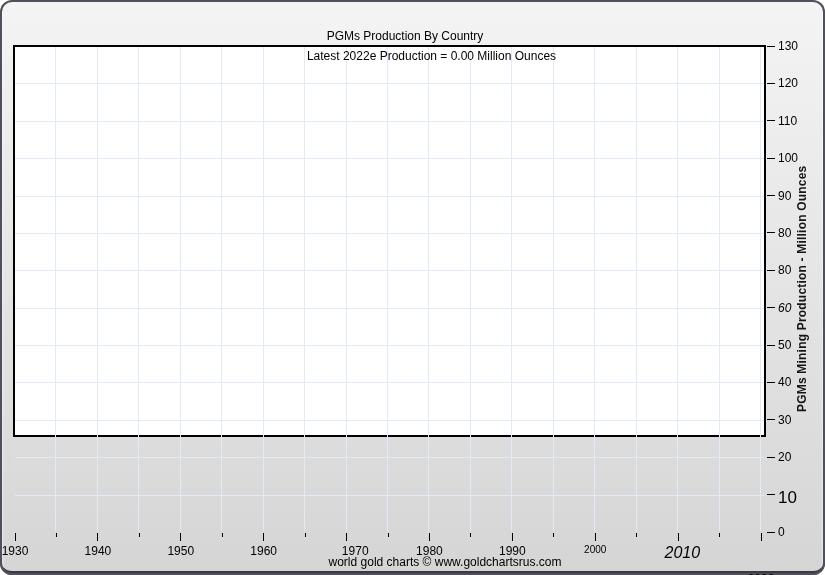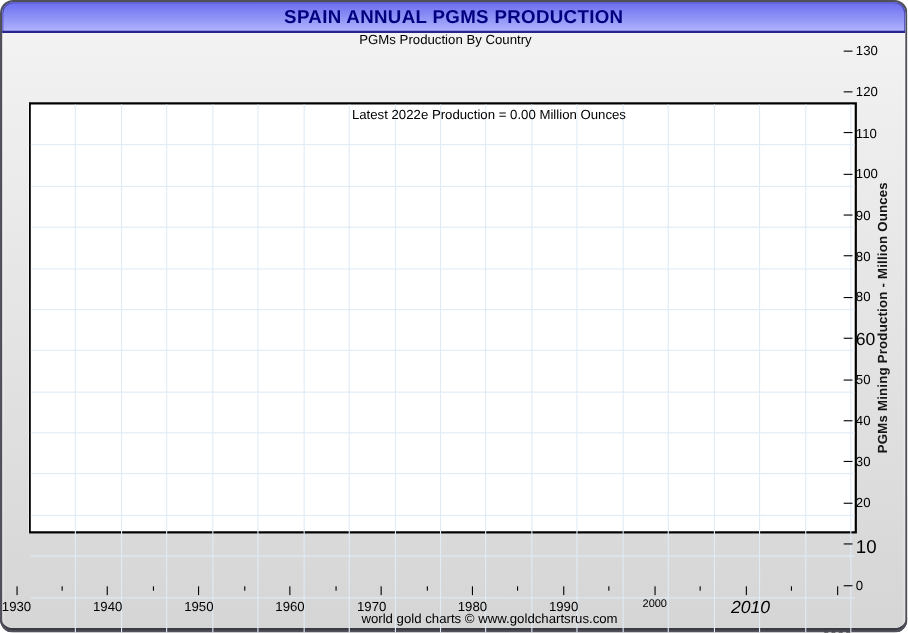--- a/index.html
+++ b/index.html
@@ -25,24 +25,23 @@
     display:flex;align-items:center;justify-content:center;
   }
   .titlebar .title-text{
     font-size:17px;font-weight:bold;color:#00007f;letter-spacing:.3px;
   }
   .subtitle{
     position:absolute;left:0px;top:29px;width:810px;text-align:center;
     font-size:12px;color:#000;
   }
   .plot{
-    position:absolute;left:26px;top:45px;width:753px;height:392px;
+    position:absolute;left:13px;top:45px;width:753px;height:392px;
     background:#ffffff;
     box-shadow:inset 0 0 0 2px #000000;
-    margin-top:48px;
   }
   #grid-layer{position:absolute;left:0;top:0;width:100%;height:100%;}
   .annotation{
     position:absolute;left:42px;top:4px;width:753px;text-align:center;
     font-size:12px;color:#000;
   }
   #axis-layer{position:absolute;left:0;top:0;width:825px;height:575px;pointer-events:none;}
   .y-axis-title{
     position:absolute;left:791px;top:45px;width:22px;height:488px;
     display:flex;align-items:center;justify-content:center;
@@ -52,23 +51,20 @@
   .footer{
     position:absolute;left:52px;top:555px;width:786px;text-align:center;
     font-size:12px;color:#000;
   }
 </style>
 </head>
 <body>
 
 <div class="window">
 
-  <div class="titlebar">
-    <span class="title-text">SPAIN ANNUAL PGMS PRODUCTION</span>
-  </div>
 
   <div class="subtitle">PGMs Production By Country</div>
 
   <div class="plot">
     <div id="grid-layer">
         <div style="position: absolute; left: 42.4459px; top: 2px; width: 1px; height: 484px; background: rgb(224, 235, 245);"></div>
         <div style="position: absolute; left: 83.8918px; top: 2px; width: 1px; height: 484px; background: rgb(224, 235, 245);"></div>
         <div style="position: absolute; left: 125.338px; top: 2px; width: 1px; height: 484px; background: rgb(224, 235, 245);"></div>
         <div style="position: absolute; left: 166.784px; top: 2px; width: 1px; height: 484px; background: rgb(224, 235, 245);"></div>
         <div style="position: absolute; left: 208.23px; top: 2px; width: 1px; height: 484px; background: rgb(224, 235, 245);"></div>
@@ -104,21 +100,21 @@
   <div id="axis-layer">
       <div style="position: absolute; left: 14.5px; top: 533px; width: 1px; height: 8px; background: rgb(0, 0, 0);"></div>
       <div style="position: absolute; left: -7px; top: 544px; width: 44px; text-align: center; font-size: 12px; color: rgb(0, 0, 0);">1930</div>
       <div style="position: absolute; left: 97.3918px; top: 533px; width: 1px; height: 8px; background: rgb(0, 0, 0);"></div>
       <div style="position: absolute; left: 75.8918px; top: 544px; width: 44px; text-align: center; font-size: 12px; color: rgb(0, 0, 0);">1940</div>
       <div style="position: absolute; left: 180.284px; top: 533px; width: 1px; height: 8px; background: rgb(0, 0, 0);"></div>
       <div style="position: absolute; left: 158.784px; top: 544px; width: 44px; text-align: center; font-size: 12px; color: rgb(0, 0, 0);">1950</div>
       <div style="position: absolute; left: 263.175px; top: 533px; width: 1px; height: 8px; background: rgb(0, 0, 0);"></div>
       <div style="position: absolute; left: 241.675px; top: 544px; width: 44px; text-align: center; font-size: 12px; color: rgb(0, 0, 0);">1960</div>
       <div style="position: absolute; left: 346.067px; top: 533px; width: 1px; height: 8px; background: rgb(0, 0, 0);"></div>
-      <div style="position: absolute; left: 324.567px; top: 544px; width: 44px; text-align: left; font-size: 12px; color: rgb(0, 0, 0);">1970</div>
+      <div style="position: absolute; left: 324.567px; top: 544px; width: 44px; text-align: right; font-size: 12px; color: rgb(0, 0, 0);">1970</div>
       <div style="position: absolute; left: 428.959px; top: 533px; width: 1px; height: 8px; background: rgb(0, 0, 0);"></div>
       <div style="position: absolute; left: 407.459px; top: 544px; width: 44px; text-align: center; font-size: 12px; color: rgb(0, 0, 0);">1980</div>
       <div style="position: absolute; left: 511.851px; top: 533px; width: 1px; height: 8px; background: rgb(0, 0, 0);"></div>
       <div style="position: absolute; left: 490.351px; top: 544px; width: 44px; text-align: center; font-size: 12px; color: rgb(0, 0, 0);">1990</div>
       <div style="position: absolute; left: 594.743px; top: 533px; width: 1px; height: 8px; background: rgb(0, 0, 0);"></div>
       <div style="position: absolute; left: 573.243px; top: 544px; width: 44px; text-align: center; font-size: 10px; color: rgb(0, 0, 0);">2000</div>
       <div style="position: absolute; left: 677.635px; top: 533px; width: 1px; height: 8px; background: rgb(0, 0, 0);"></div>
       <div style="position: absolute; left: 656.135px; top: 544px; width: 44px; text-align: right; font-size: 16px; color: rgb(0, 0, 0); font-style: italic;">2010</div>
       <div style="position: absolute; left: 760.526px; top: 533px; width: 1px; height: 8px; background: rgb(0, 0, 0);"></div>
       <div style="position: absolute; left: 739.026px; top: 572px; width: 44px; text-align: center; font-size: 12px; color: rgb(0, 0, 0);">2020</div>
@@ -137,21 +133,21 @@
       <div style="position: absolute; left: 778px; top: 487.615px; width: 30px; font-size: 17px; color: rgb(0, 0, 0);">10</div>
       <div style="position: absolute; left: 767px; top: 456.731px; width: 8px; height: 1px; background: rgb(0, 0, 0);"></div>
       <div style="position: absolute; left: 778px; top: 450.231px; width: 30px; font-size: 12px; color: rgb(0, 0, 0);">20</div>
       <div style="position: absolute; left: 767px; top: 419.346px; width: 8px; height: 1px; background: rgb(0, 0, 0);"></div>
       <div style="position: absolute; left: 778px; top: 412.846px; width: 30px; font-size: 12px; color: rgb(0, 0, 0);">30</div>
       <div style="position: absolute; left: 767px; top: 381.962px; width: 8px; height: 1px; background: rgb(0, 0, 0);"></div>
       <div style="position: absolute; left: 778px; top: 375.462px; width: 30px; font-size: 12px; color: rgb(0, 0, 0);">40</div>
       <div style="position: absolute; left: 767px; top: 344.577px; width: 8px; height: 1px; background: rgb(0, 0, 0);"></div>
       <div style="position: absolute; left: 778px; top: 338.077px; width: 30px; font-size: 12px; color: rgb(0, 0, 0);">50</div>
       <div style="position: absolute; left: 767px; top: 307.192px; width: 8px; height: 1px; background: rgb(0, 0, 0);"></div>
-      <div style="position: absolute; left: 778px; top: 300.692px; width: 30px; font-size: 16px; color: rgb(0, 0, 0);">60</div>
+      <div style="position: absolute; left: 778px; top: 300.692px; width: 30px; font-size: 12px; color: rgb(0, 0, 0); font-style: italic;">60</div>
       <div style="position: absolute; left: 767px; top: 269.808px; width: 8px; height: 1px; background: rgb(0, 0, 0);"></div>
       <div style="position: absolute; left: 778px; top: 263.308px; width: 30px; font-size: 12px; color: rgb(0, 0, 0);">80</div>
       <div style="position: absolute; left: 767px; top: 232.423px; width: 8px; height: 1px; background: rgb(0, 0, 0);"></div>
       <div style="position: absolute; left: 778px; top: 225.923px; width: 30px; font-size: 12px; color: rgb(0, 0, 0);">80</div>
       <div style="position: absolute; left: 767px; top: 195.038px; width: 8px; height: 1px; background: rgb(0, 0, 0);"></div>
       <div style="position: absolute; left: 778px; top: 188.538px; width: 30px; font-size: 12px; color: rgb(0, 0, 0);">90</div>
       <div style="position: absolute; left: 767px; top: 157.654px; width: 8px; height: 1px; background: rgb(0, 0, 0);"></div>
       <div style="position: absolute; left: 778px; top: 151.154px; width: 30px; font-size: 12px; color: rgb(0, 0, 0);">100</div>
       <div style="position: absolute; left: 767px; top: 120.269px; width: 8px; height: 1px; background: rgb(0, 0, 0);"></div>
       <div style="position: absolute; left: 778px; top: 113.769px; width: 30px; font-size: 12px; color: rgb(0, 0, 0);">110</div>

